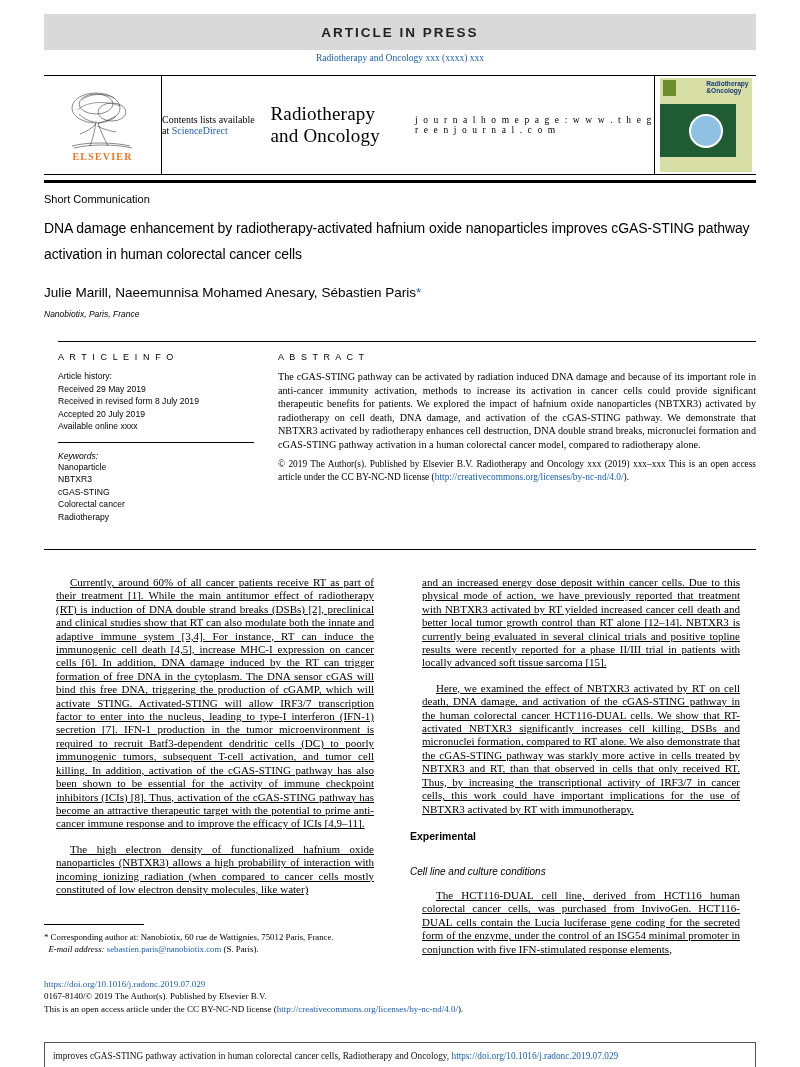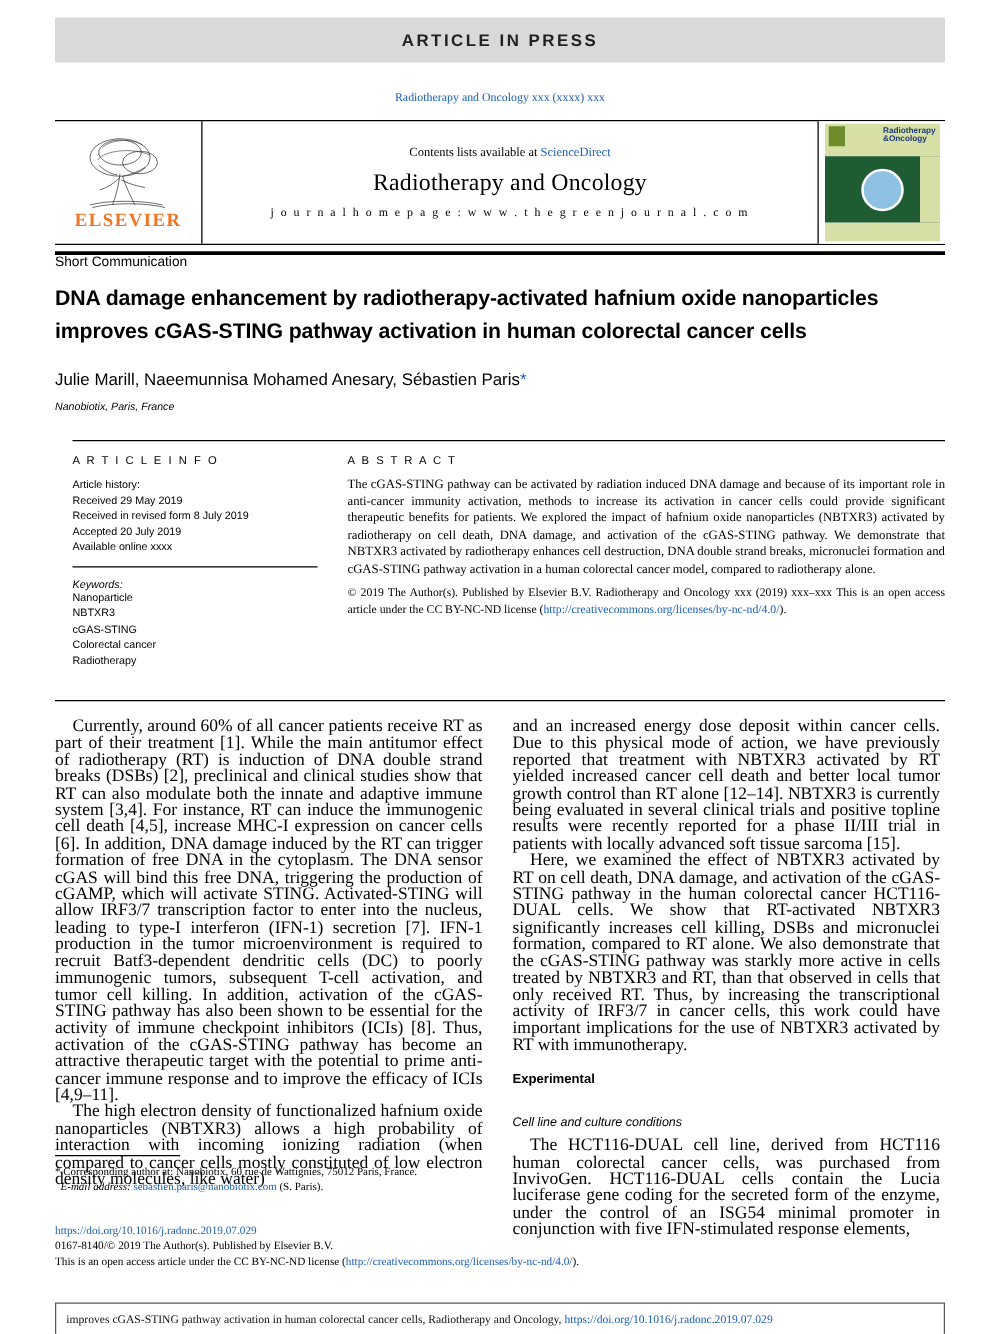--- a/index.html
+++ b/index.html
@@ -31,21 +31,21 @@
     font-family: "Liberation Sans", sans-serif;
     font-weight: bold;
     font-size: 13.5px;
     color: #222;
   }
   
   .runhead {
     text-align: center;
     font-size: 9.5px;
     color: #1a5fb4;
-    margin-top: 24px;
+    margin-top: 3px;
     font-family: "Liberation Serif", serif;
   }
   
   .masthead {
     margin-top: 12px;
     border-top: 1px solid #000;
     border-bottom: 1px solid #000;
     height: 100px;
     display: flex;
     align-items: stretch;
@@ -55,30 +55,29 @@
     border-right: 1px solid #000;
     display: flex;
     flex-direction: column;
     align-items: center;
     justify-content: center;
     padding: 3px 0;
   }
   .tree-svg { display:block; }
   .elsevier-word {
     font-family: "Liberation Serif", serif;
-    font-size: 15px;
+    font-size: 10px;
     letter-spacing: 1.2px;
     color: #f27321;
     font-weight: bold;
     margin-top: 1px;
   }
   .mast-center {
     flex: 1;
     display: flex;
-    flex-direction: column;
     align-items: center;
     justify-content: center;
     gap: 8px;
     padding: 4px 0;
   }
   .contents-line {
     font-size: 10px;
     font-family: "Liberation Serif", serif;
   }
   .contents-line a { color: #1a5fb4; text-decoration: none; }
@@ -138,26 +137,27 @@
     padding-left: 3px; font-size: 6px; color:#333;
   }
   .thick-rule {
     border-top: 3px solid #000;
     margin-top: 5px;
   }
   
   .sect-type {
     font-family: "Liberation Sans", sans-serif;
     font-size: 11px;
+    margin-top: 10px;
   }
   .art-title {
     font-family: "Liberation Sans", sans-serif;
-    font-size: 17px;
+    font-size: 14px;
     line-height: 26px;
-    font-weight: bold;
+    font-weight: normal;
     margin: 10px 0 15px 0;
     letter-spacing: -0.1px;
   }
   .authors {
     font-family: "Liberation Sans", sans-serif;
     font-size: 13.5px;
     margin-top: 18px;
   }
   .authors .star { color: #1a5fb4; }
   .affil {
@@ -208,26 +208,27 @@
   
   .body-cols {
     display: flex;
     gap: 24px;
     margin-top: 26px;
     border-top: 1px solid #000;
     padding-top: 14px;
   }
   .bcol { width: 342px; }
   .bcol p {
-    margin: 0;
-    font-family: "Liberation Serif", serif;
-    font-size: 14px;
+    margin: 12px;
+    font-family: "Liberation Serif", serif;
+    font-size: 11px;
     line-height: 13.4px;
     text-align: justify;
     text-indent: 14px;
+    text-decoration: underline;
   }
   .bcol p.noind { text-indent: 0; }
   .sec-h {
     font-family: "Liberation Sans", sans-serif;
     font-size: 10.5px;
     font-weight: bold;
     margin: 14px 0 7px 0;
   }
   .sub-h {
     font-family: "Liberation Sans", sans-serif;

